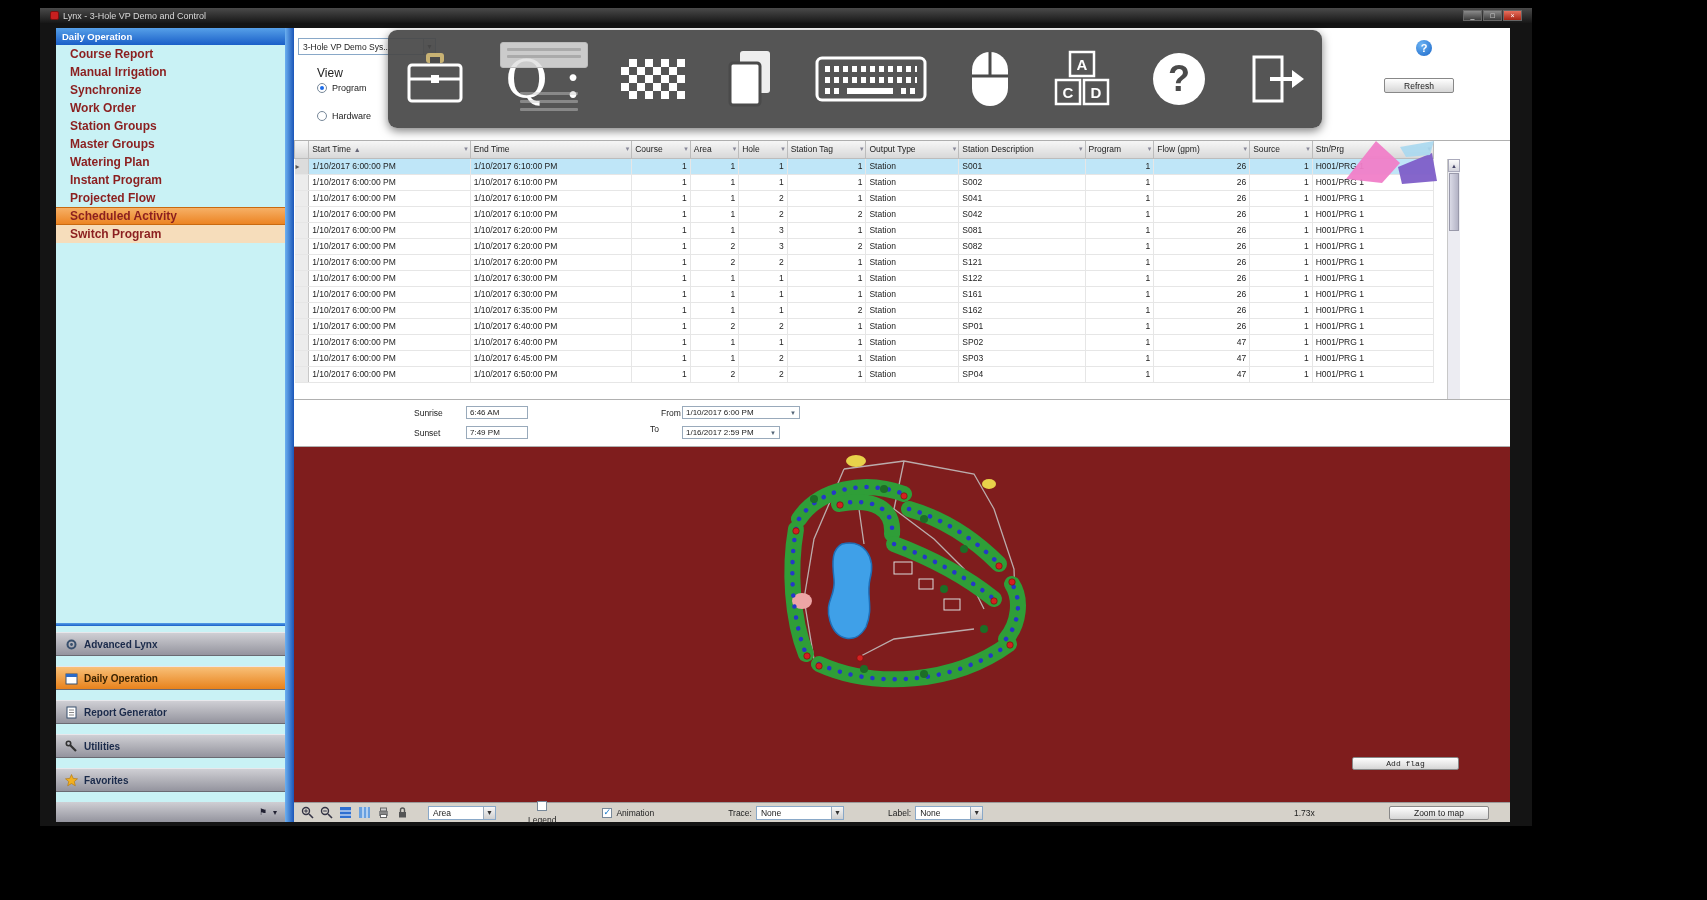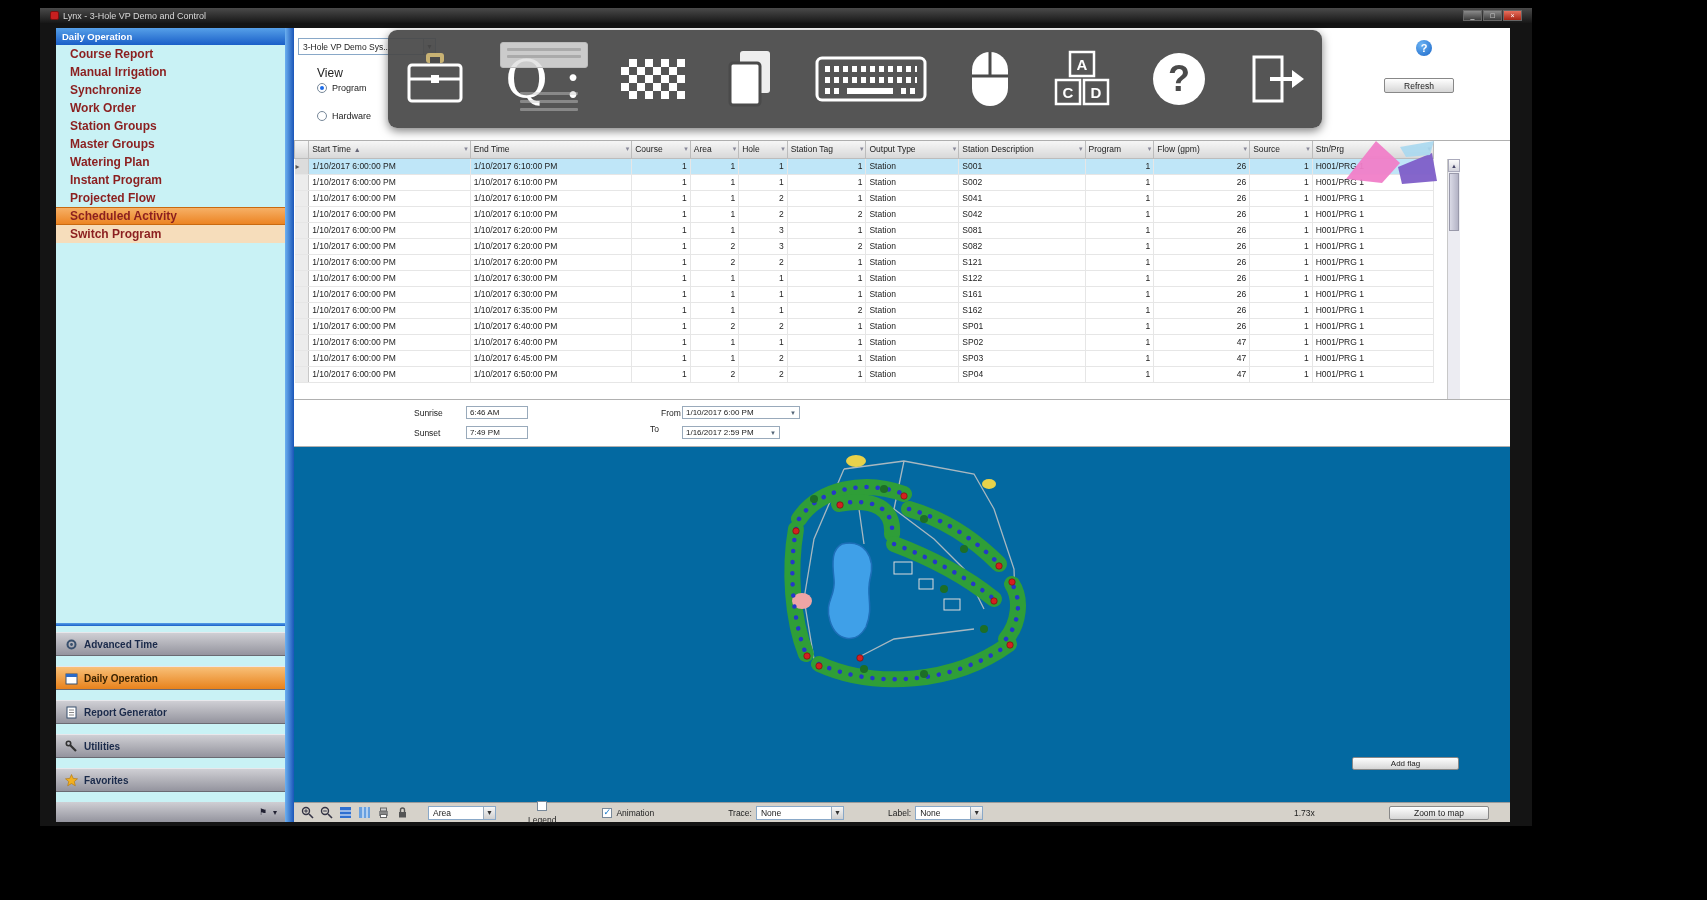--- a/index.html
+++ b/index.html
@@ -82,21 +82,21 @@
     font-size:6px;color:#446;display:flex;align-items:center;justify-content:center;}
   .grid-scrollbar .thumb{margin:1px;height:58px;background:linear-gradient(90deg,#dadae6,#b4b4c6);border:1px solid #99a;}
   .deco-thumb{position:absolute;left:1048px;top:-4px;width:96px;height:48px;pointer-events:none;}
   
   .range-panel{height:47px;border-bottom:1px solid #b0b0b0;position:relative;background:#fff;}
   .rp-label{position:absolute;font-size:8.5px;color:#222;}
   .rp-box{position:absolute;height:13px;background:#fff;border:1px solid #9ab;font-size:8px;color:#222;
     display:flex;align-items:center;padding:0 3px;}
   .rp-box .arrow{margin-left:auto;font-size:6px;color:#567;}
   
-  .map-area{flex:1;background:#0369a1;position:relative;overflow:hidden;}
+  .map-area{flex:1;background:#7f1d1d;position:relative;overflow:hidden;font-family:Liberation Mono, monospace;}
   .map-add-btn{position:absolute;left:1058px;top:310px;width:107px;height:13px;font-size:8px;}
   
   .map-toolbar{height:20px;background:#d6d2ca;border-top:1px solid #9a9a9a;display:flex;align-items:center;
     gap:4px;padding:0 6px;position:relative;font-size:8.5px;color:#222;}
   .mt-icon{width:15px;height:15px;display:flex;align-items:center;justify-content:center;cursor:pointer;}
   .cb-row{display:flex;align-items:center;gap:4px;cursor:pointer;}
   .checkbox{width:10px;height:10px;border:1px solid #789;background:#fff;font-size:9px;line-height:9px;
     color:#1a7ac8;display:flex;align-items:center;justify-content:center;}
   .mt-label{margin-left:10px;}
   .zoom-text{position:absolute;left:1000px;color:#222;}
@@ -149,21 +149,21 @@
       <div class="sb-spacer"></div>
       <div class="sb-sep"></div>
 
       <div class="nav-btn">
         <span class="nav-icon">
           <svg width="13" height="13" viewBox="0 0 13 13">
               <circle cx="6.5" cy="6.5" r="4" fill="none" stroke="#38506e" stroke-width="2"></circle>
               <circle cx="6.5" cy="6.5" r="1.4" fill="#38506e"></circle>
             </svg>
         </span>
-        <span>Advanced Time</span>
+        <span>Advanced Lynx</span>
       </div>
       <div class="nav-btn active">
         <span class="nav-icon">
           <svg width="13" height="13" viewBox="0 0 13 13">
               <rect x="1" y="2" width="11" height="10" fill="#fff" stroke="#38506e"></rect>
               <rect x="1" y="2" width="11" height="3" fill="#2a6ac8"></rect>
             </svg>
         </span>
         <span>Daily Operation</span>
       </div>

